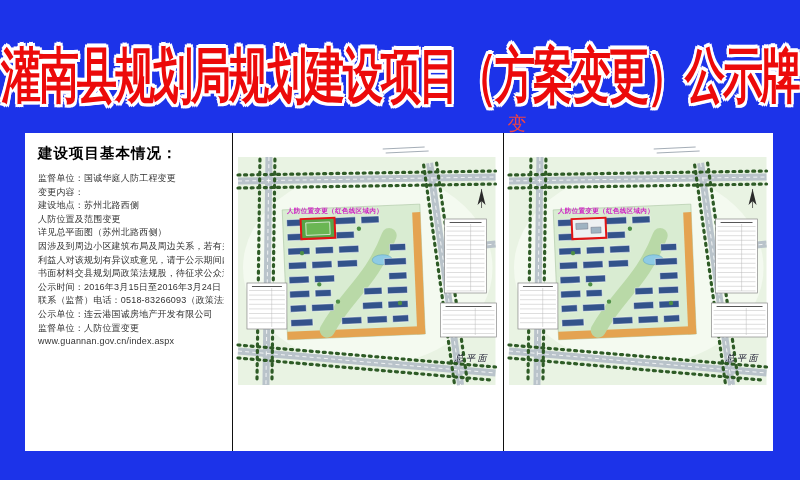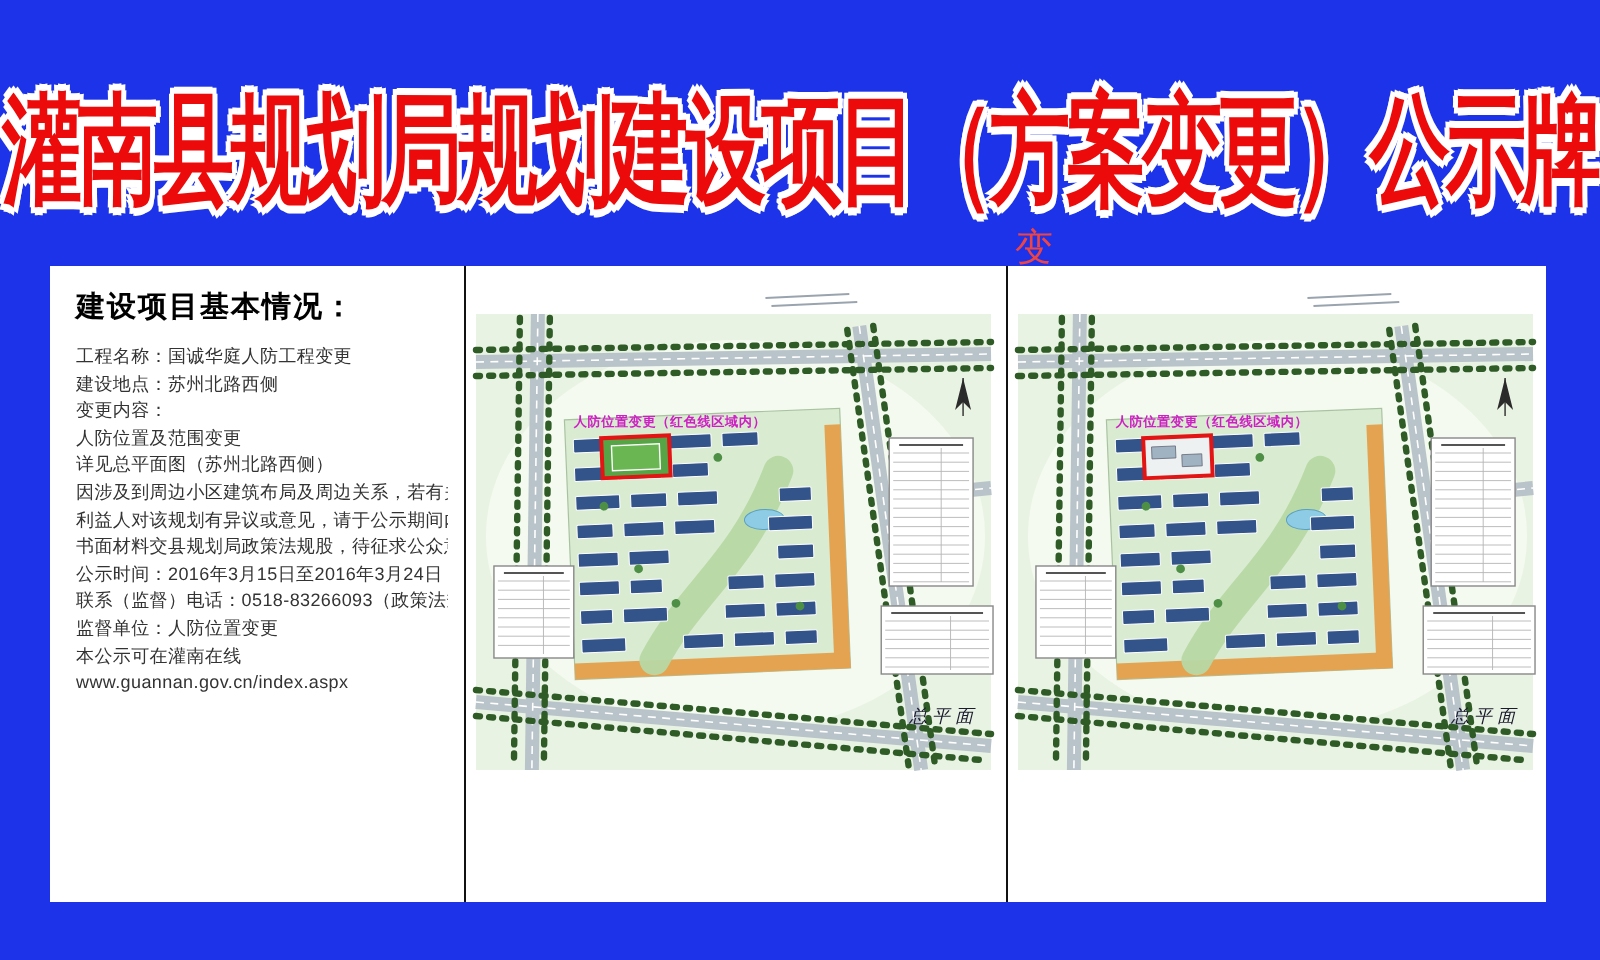--- a/index.html
+++ b/index.html
@@ -43,32 +43,32 @@
 </head>
 <body>
 
 <div class="title">灌南县规划局规划建设项目（方案变更）公示牌</div>
 
 <div class="panel">
 
   <div class="col-info">
     <div class="info-heading">建设项目基本情况：</div>
     <div id="info-lines">
-        <div class="info-line">工程名称：国诚华庭人防工程变更</div>
+        <div class="info-line">监督单位：国诚华庭人防工程变更</div>
+        <div class="info-line">变更内容：</div>
         <div class="info-line">建设地点：苏州北路西侧</div>
-        <div class="info-line">变更内容：</div>
         <div class="info-line">人防位置及范围变更</div>
         <div class="info-line">详见总平面图（苏州北路西侧）</div>
         <div class="info-line">因涉及到周边小区建筑布局及周边关系，若有关</div>
         <div class="info-line">利益人对该规划有异议或意见，请于公示期间内将</div>
         <div class="info-line">书面材料交县规划局政策法规股，待征求公众意见</div>
         <div class="info-line">公示时间：2016年3月15日至2016年3月24日</div>
         <div class="info-line">联系（监督）电话：0518-83266093（政策法规股）</div>
+        <div class="info-line">公示单位：连云港国诚房地产开发有限公司</div>
         <div class="info-line">监督单位：人防位置变更</div>
-        <div class="info-line">本公示可在灌南在线</div>
         <div class="info-line">www.guannan.gov.cn/index.aspx</div>
       </div>
   </div>
 
   <div class="col-map">
     <svg id="map-before" class="map-svg" viewBox="0 0 270 267" preserveAspectRatio="none">
         <rect x="0" y="0" width="270" height="267" fill="#ffffff"></rect>
         <rect x="5" y="24" width="258" height="228" fill="#e9f3e3"></rect>
         <ellipse cx="135" cy="135" rx="125" ry="98" fill="#f4faf0"></ellipse>
         <line x1="5" y1="48" x2="263" y2="44" stroke="#b9c3ca" stroke-width="7"></line>

